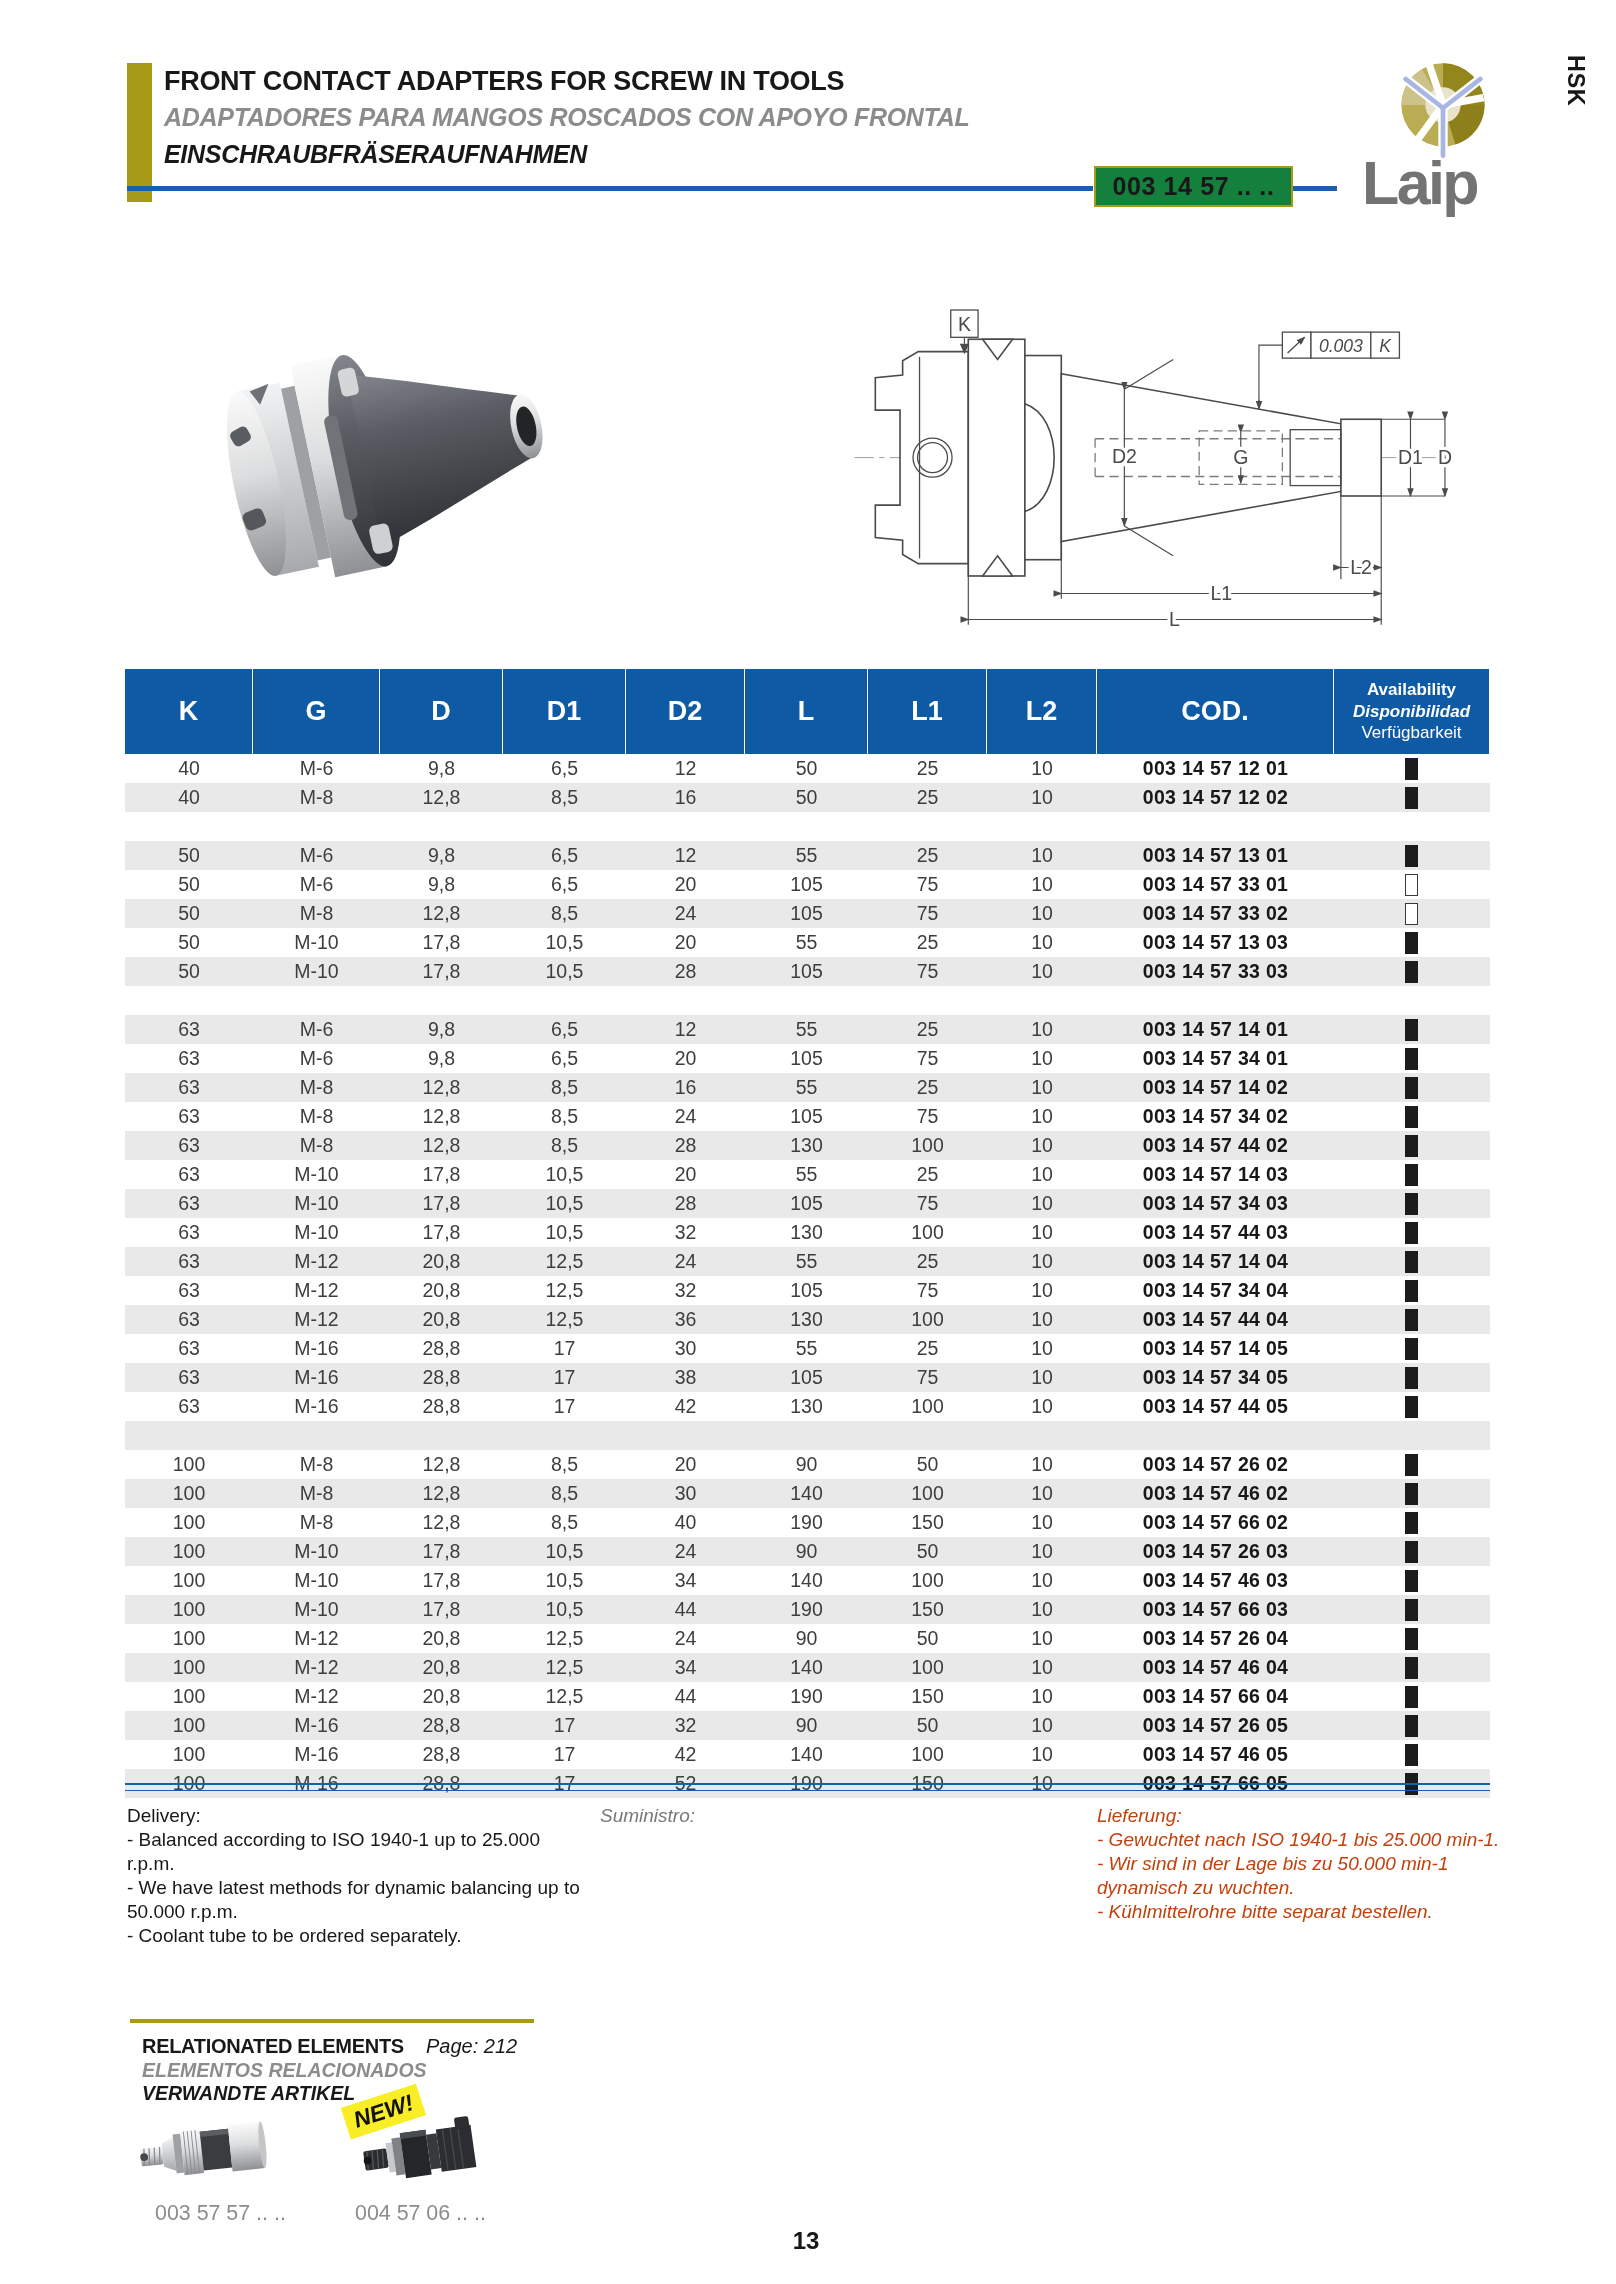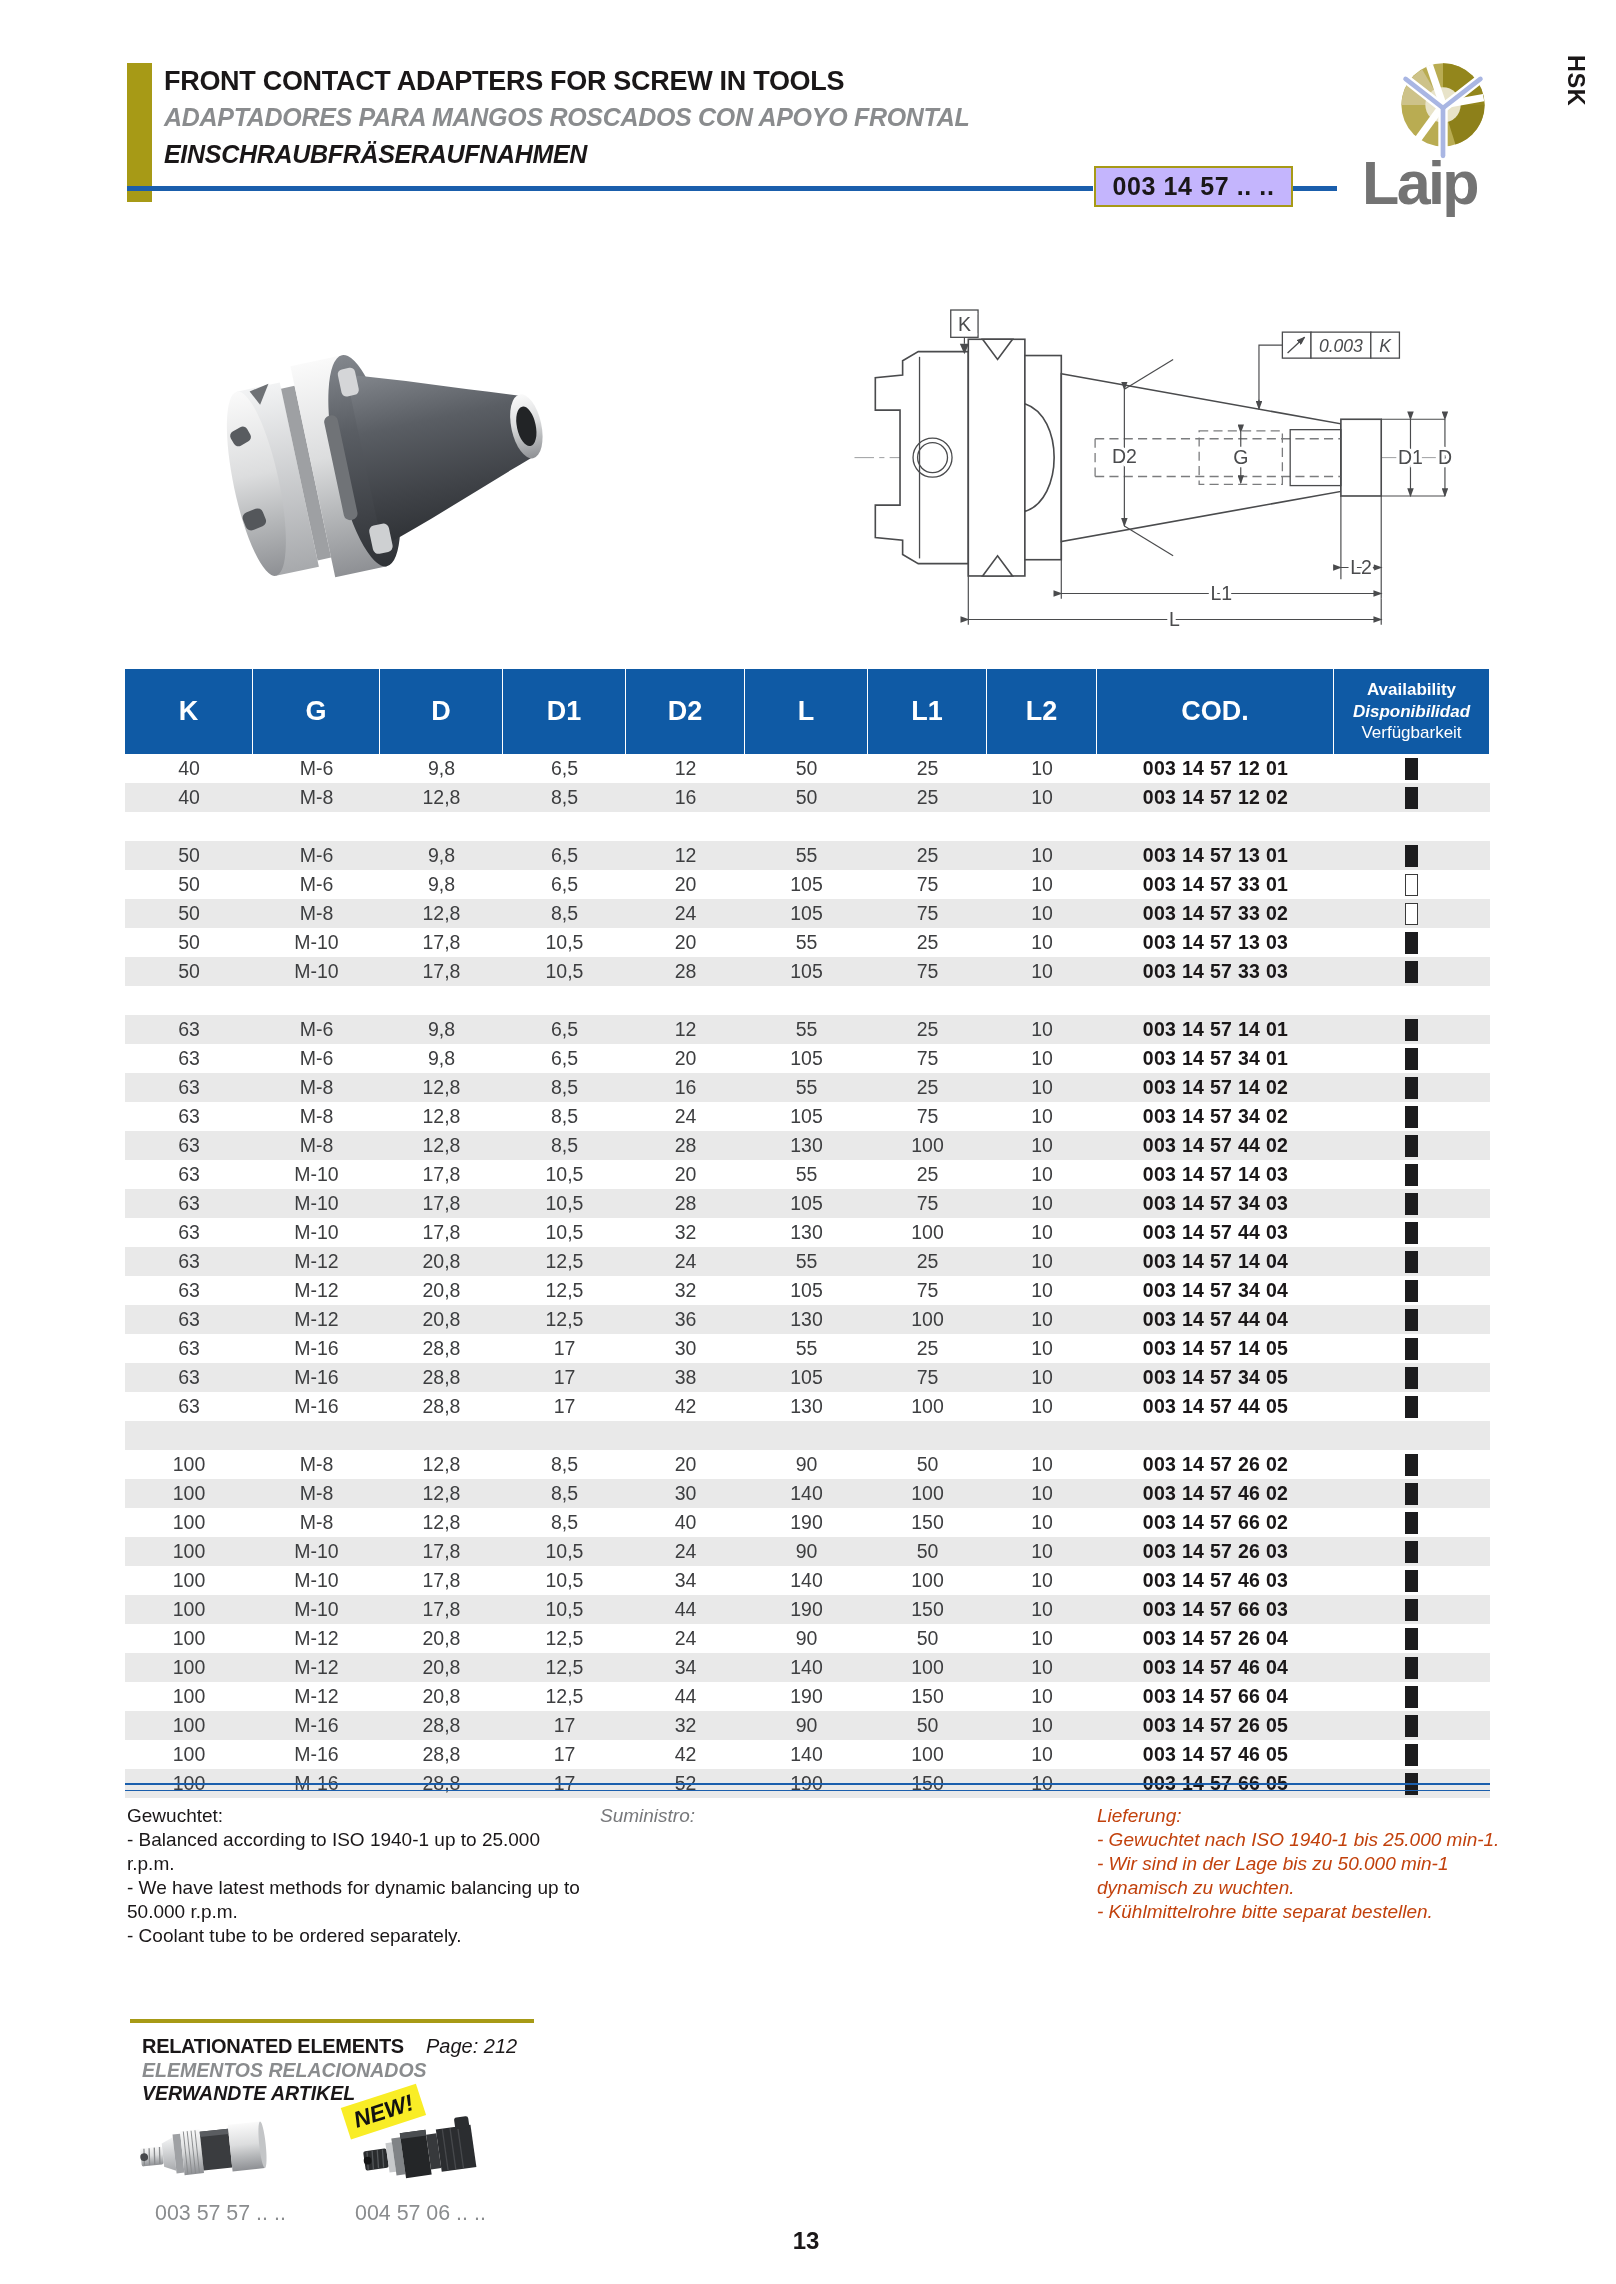--- a/index.html
+++ b/index.html
@@ -7,21 +7,21 @@
   body { width:1616px; height:2284px; position:relative; font-family:"Liberation Sans", sans-serif; color:#1a1718; overflow:hidden; }
   .abs { position:absolute; }
 
   
   .olive-bar { left:127px; top:63px; width:25px; height:139px; background:#a79a16; }
   .title-en { left:164px; top:66px; font-size:27px; font-weight:700; letter-spacing:-0.3px; }
   .title-es { left:164px; top:103px; font-size:25px; font-weight:700; font-style:italic; color:#8a8c8e; letter-spacing:-0.3px; }
   .title-de { left:164px; top:140px; font-size:25px; font-weight:700; font-style:italic; color:#1a1718; letter-spacing:-0.3px; }
   .blue-line-left  { left:127px; top:186px; width:966px; height:4.5px; background:#1a5eac; }
   .blue-line-right { left:1293px; top:186px; width:44px;  height:4.5px; background:#1a5eac; }
-  .code-box { left:1094px; top:166px; width:199px; height:41px; background:#c4b5fd; border:2.6px solid #a79a16;
+  .code-box { left:1094px; top:166px; width:199px; height:41px; background:#15803d; border:2.6px solid #a79a16;
               display:flex; align-items:center; justify-content:center; font-size:25px; font-weight:700; letter-spacing:0.6px; }
   .logo-icon { left:1388px; top:56px; width:110px; height:104px; }
   .logo-text { left:1362px; top:148px; font-size:61px; font-weight:700; color:#737373; letter-spacing:-2.6px; }
   .hsk-label { left:1589px; top:55px; font-size:23.4px; font-weight:700; transform:rotate(90deg); transform-origin:0 0; letter-spacing:0.6px; }
 
   
   .product-3d { left:170px; top:322px; width:455px; height:276px; }
   .tech-drawing { left:835px; top:291px; width:634px; height:343px; }
 
   
@@ -696,21 +696,21 @@
         <div class="tcell cod">003 14 57 66 05</div>
         <div class="tcell">
           <span class="marker"></span>
         </div>
       </div>
     </div>
 </div>
 <div class="abs table-bottom"></div>
 
 <div class="abs note note-en">
-  <div class="nt">Gewuchtet:</div>
+  <div class="nt">Delivery:</div>
   <div>
       <div>- Balanced according to ISO 1940-1 up to 25.000 r.p.m.</div>
       <div>- We have latest methods for dynamic balancing up to</div>
       <div>50.000 r.p.m.</div>
       <div>- Coolant tube to be ordered separately.</div>
     </div>
 </div>
 <div class="abs note note-es">
   <div class="nt">Suministro:</div>
 </div>

